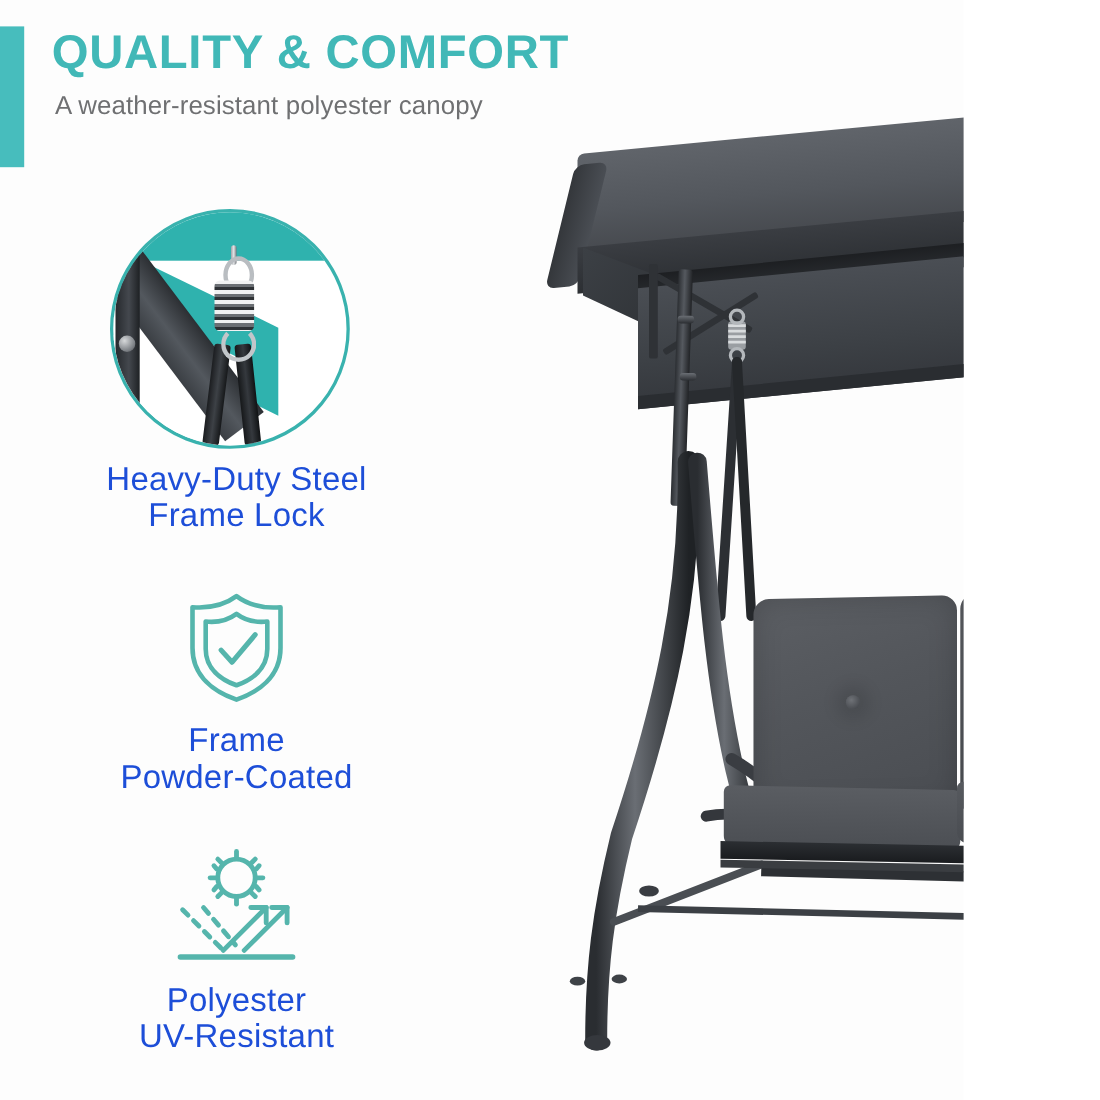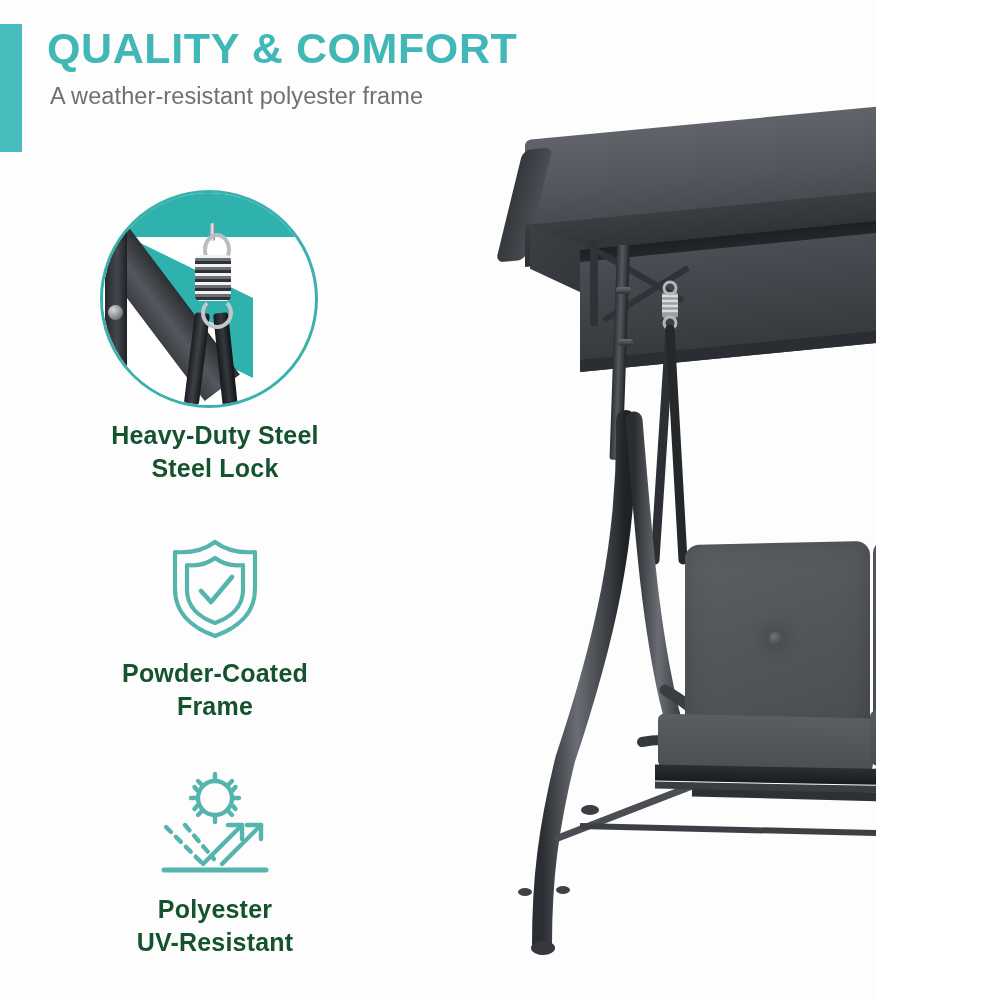--- a/index.html
+++ b/index.html
@@ -21,21 +21,21 @@
   #subtitle{
     margin:7px 0 0 3px;font-size:23.5px;line-height:30.5px;
     color:#6f7072;font-weight:400;letter-spacing:.1px;
   }
   #subtitle div{white-space:nowrap;}
 
   
   #features{position:absolute;left:0;top:190px;width:430px;}
   .feature{position:relative;width:430px;text-align:center;}
   .feature-label{
-    color:#14532d;font-size:25px;line-height:33px;font-weight:700;
+    color:#1d4ed8;font-size:30px;line-height:33px;font-weight:400;
     letter-spacing:.2px;
   }
   .feature-label div{white-space:nowrap;}
 
   
   #circle-wrap{position:relative;width:230px;height:215px;margin:0 auto;}
   #photo-circle{
     position:absolute;left:0;top:0;width:212px;height:212px;border-radius:50%;
     border:3px solid #39b2ae;background:#ffffff;overflow:hidden;
   }
@@ -194,21 +194,21 @@
 </head>
 <body>
 
 <div id="stage">
 
   <div id="accent-bar"></div>
 
   <div id="header">
     <h1 id="title">QUALITY &amp; COMFORT</h1>
     <div id="subtitle">
-      <div>A weather-resistant polyester frame</div>
+      <div>A weather-resistant polyester canopy</div>
     </div>
   </div>
 
   <div id="features">
 
     <div class="feature">
       <div id="circle-wrap">
         <div id="photo-circle">
           <div class="teal-fill"></div>
           <div class="teal-wedge"></div>
@@ -219,33 +219,33 @@
           <div class="strap-a"></div>
           <div class="strap-b"></div>
           <div class="spring-stem"></div>
           <div class="spring-top"></div>
           <div class="spring"></div>
           <div class="hook"></div>
         </div>
       </div>
       <div class="feature-label" style="margin-top:14px;">
         <div>Heavy-Duty Steel</div>
-        <div>Steel Lock</div>
+        <div>Frame Lock</div>
       </div>
     </div>
 
     <div class="feature" style="margin-top:52px;">
       <svg class="svg-icon" width="106" height="104" viewBox="0 0 106 104">
         <path d="M53 5 C41 14 26 16 13 15 L13 52 C13 78 33 92 53 99 C73 92 93 78 93 52 L93 15 C80 16 65 14 53 5 Z" fill="none" stroke="#55b5ac" stroke-width="4.2" stroke-linejoin="round"></path>
         <path d="M53 21 C45 27 34 29 25 28 L25 53 C25 71 39 81 53 86 C67 81 81 71 81 53 L81 28 C72 29 61 27 53 21 Z" fill="none" stroke="#55b5ac" stroke-width="4.2" stroke-linejoin="round"></path>
         <path d="M39 54 L49 65 L70 40" fill="none" stroke="#55b5ac" stroke-width="4.6" stroke-linecap="round" stroke-linejoin="round"></path>
       </svg>
       <div class="feature-label" style="margin-top:16px;">
+        <div>Frame</div>
         <div>Powder-Coated</div>
-        <div>Frame</div>
       </div>
     </div>
 
     <div class="feature" style="margin-top:48px;">
       <svg class="svg-icon" width="118" height="104" viewBox="0 0 118 104">
         <g stroke="#55b5ac" stroke-width="4.4" fill="none" stroke-linecap="round">
           <circle cx="59" cy="27" r="17"></circle>
           <path d="M59 3 L59 9"></path>
             <path d="M59 45 L59 51"></path>
           <path d="M35 27 L41 27"></path>

